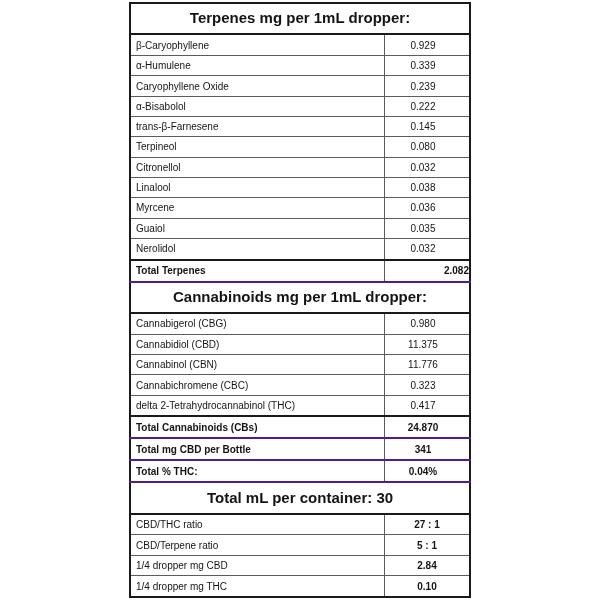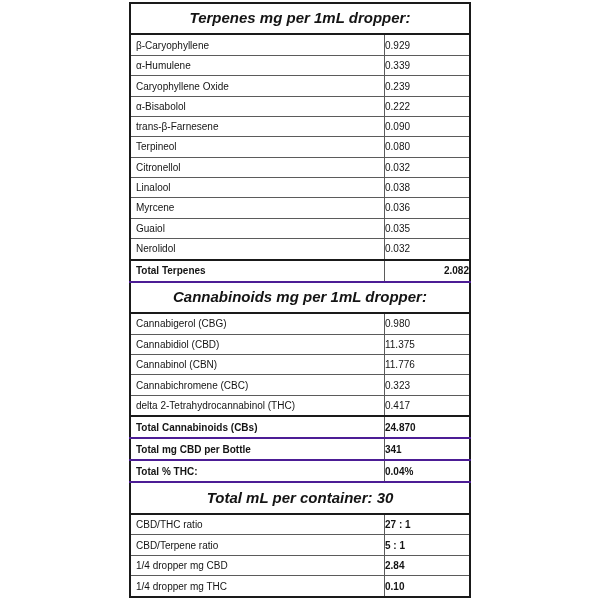--- a/index.html
+++ b/index.html
@@ -33,24 +33,23 @@
     overflow: hidden;
     white-space: nowrap;
     vertical-align: middle;
   }
   .coa th.sec {
     font-size: 15px;
     font-weight: 700;
     text-align: center;
     border-top: 2px solid #1a1a1a;
     border-bottom: 2px solid #1a1a1a;
-    font-style: italic;
   }
   .coa td.lbl { text-align: left;  padding-left: 5px; }
-  .coa td.val { text-align: left; padding-right: 8px; }
+  .coa td.val { text-align: center; padding-right: 8px; }
   tr.thick td {
     border-top: 2px solid #1a1a1a;
     border-bottom: 2px solid #4c1d95;
   }
   tr.total td { font-weight: 700; }
   tr.total.vcenter td.val { text-align: right; padding-right: 0; }
   tr.ratio td.val { font-weight: 700; padding-right: 0; }
 </style>
 </head>
 <body>
@@ -77,21 +76,21 @@
       <tr class="item">
         <td class="lbl">Caryophyllene Oxide</td>
         <td class="val">0.239</td>
       </tr>
       <tr class="item">
         <td class="lbl">α-Bisabolol</td>
         <td class="val">0.222</td>
       </tr>
       <tr class="item">
         <td class="lbl">trans-β-Farnesene</td>
-        <td class="val">0.090</td>
+        <td class="val">0.145</td>
       </tr>
       <tr class="item">
         <td class="lbl">Terpineol</td>
         <td class="val">0.080</td>
       </tr>
       <tr class="item">
         <td class="lbl">Citronellol</td>
         <td class="val">0.032</td>
       </tr>
       <tr class="item">

